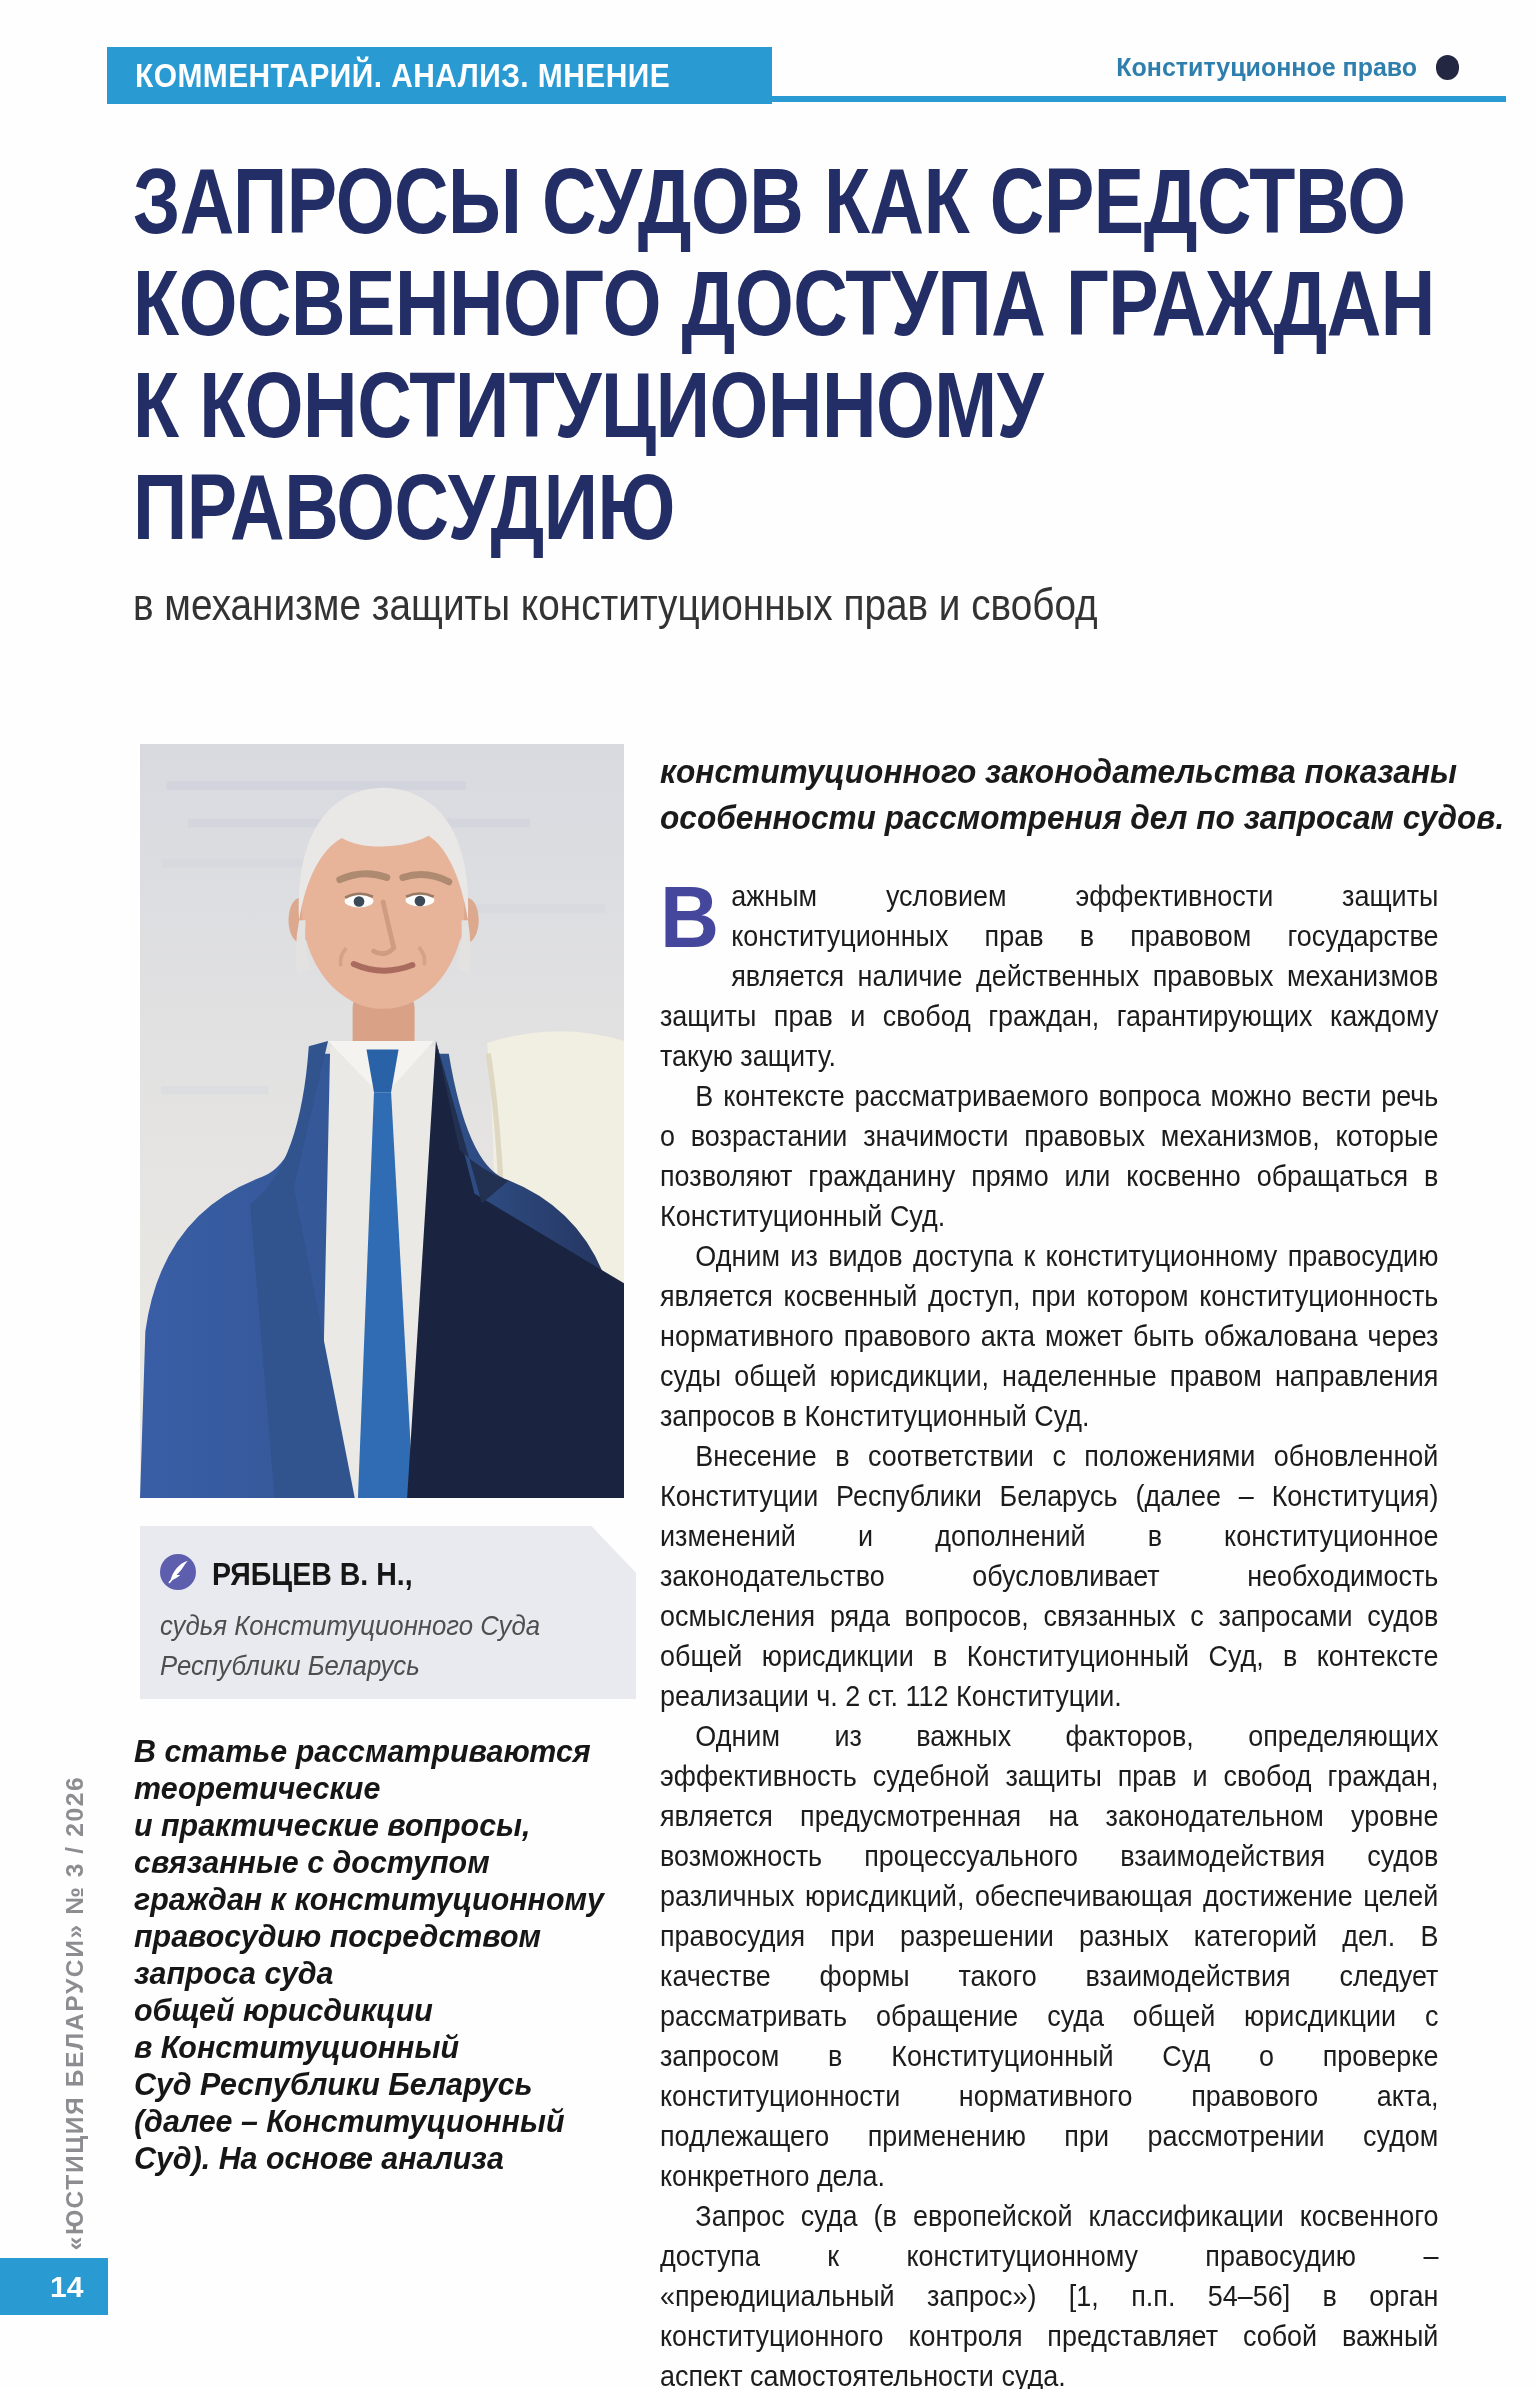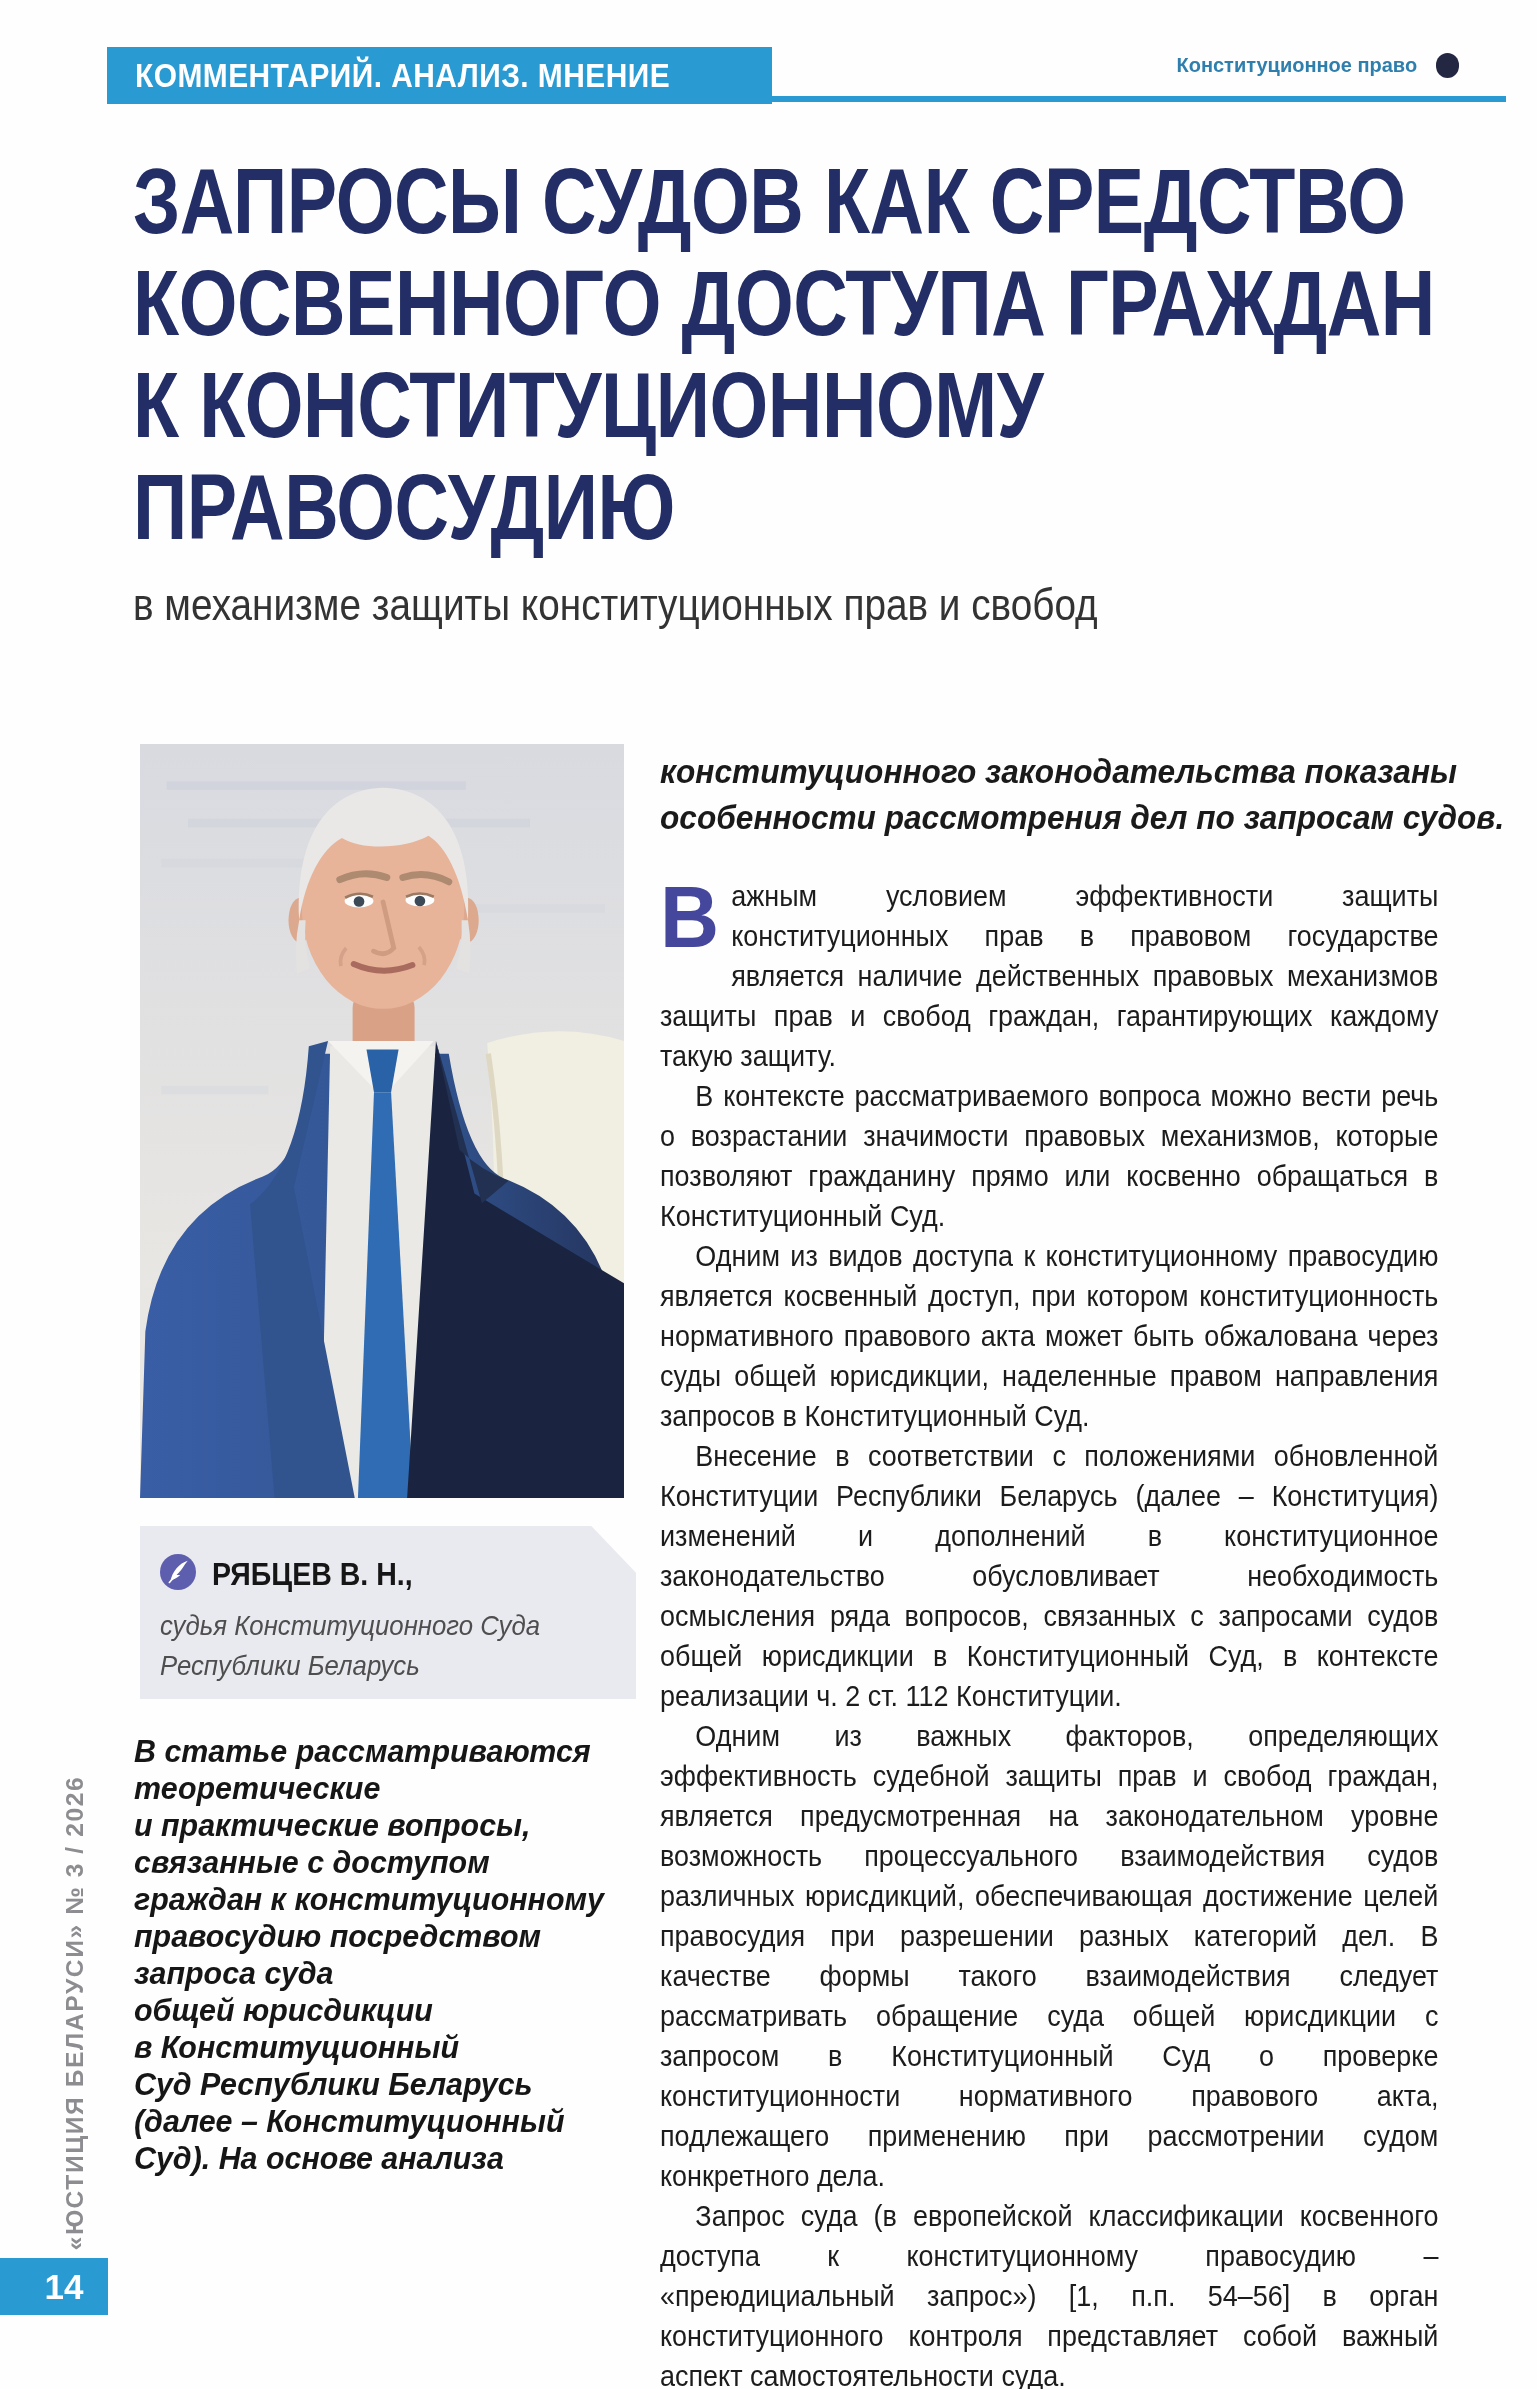--- a/index.html
+++ b/index.html
@@ -32,21 +32,21 @@
   }
   .header-rule{
     position:absolute;left:772px;top:96px;width:734px;height:6.4px;
     background:var(--accent-blue);
   }
   .rubric{
     position:absolute;left:748px;top:53px;width:711px;
     text-align:right;white-space:nowrap;
   }
   .rubric .rub-label{
-    font-size:20px;font-weight:700;color:var(--rubric-blue);
+    font-size:25px;font-weight:700;color:var(--rubric-blue);
     vertical-align:middle;letter-spacing:0;
   }
   .rubric .bullet{
     display:inline-block;width:23.5px;height:24.6px;border-radius:50%;
     background:var(--bullet-navy);margin-left:16px;vertical-align:middle;
   }
   
   .title-block{
     position:absolute;left:133px;top:150px;
     transform:scaleX(.82);transform-origin:0 0;
@@ -109,21 +109,21 @@
   
   .sidebar-label{
     position:absolute;left:75px;top:2013px;
     transform:translate(-50%,-50%) rotate(-90deg);
     white-space:nowrap;font-size:24.6px;font-weight:700;
     color:var(--sidebar-gray);letter-spacing:1.6px;
   }
   .page-badge{
     position:absolute;left:0;top:2258px;width:108px;height:57px;
     background:var(--accent-blue);color:#fff;
-    font-size:35px;font-weight:700;line-height:57px;
+    font-size:30px;font-weight:700;line-height:57px;
     text-align:right;padding-right:24.6px;
   }
 </style>
 </head>
 <body>
 
 <div class="header-bar">
   <span class="label">КОММЕНТАРИЙ. АНАЛИЗ. МНЕНИЕ</span>
 </div>
 <div class="header-rule"></div>

